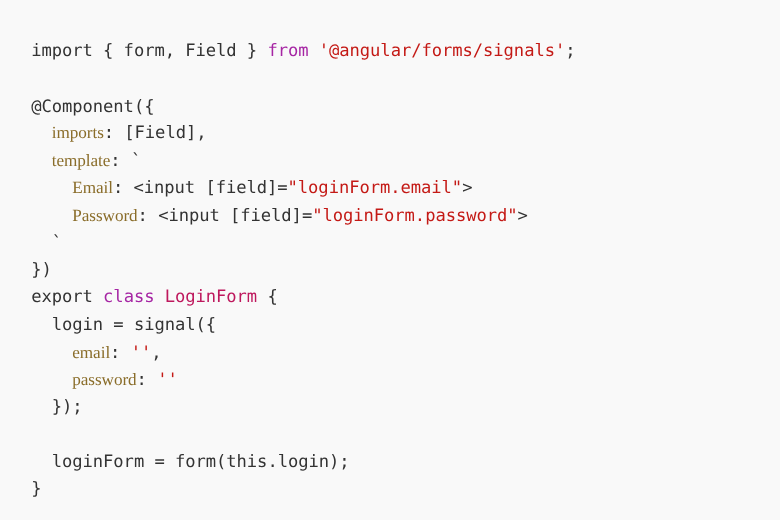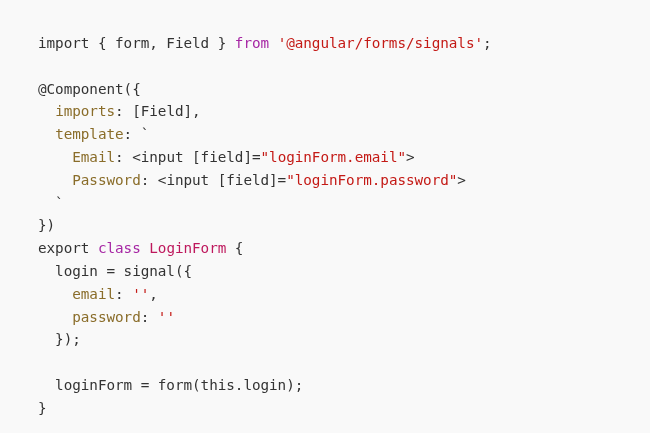--- a/index.html
+++ b/index.html
@@ -4,32 +4,32 @@
   <style>
     html, body { margin: 0; padding: 0; }
     body {
       width: 650px; height: 433px;
       background: #f9f9f9;
       overflow: hidden;
       position: relative;
     }
     .code-block {
       position: absolute;
-      left: 38px; top: 32px;
+      left: 26px; top: 32px;
       margin: 0;
       font-family: "DejaVu Sans Mono", "Liberation Mono", monospace;
       font-size: 14.3px;
       line-height: 22.8px;
       color: #333333;
       white-space: pre;
       letter-spacing: -0.05px;
     }
     .code-line { display: block; height: 22.8px; }
     .tok-kw { color: #a626a4; }
     .tok-str { color: #c41a16; }
-    .tok-prop { color: #8a6d2a; }
+    .tok-prop { color: #8a6d2a; font-family: Liberation Serif, serif; }
     .tok-cls { color: #be185d; }
     .tok-plain { color: #333333; }
   </style>
 </head>
 <body>
 
 <pre class="code-block" id="code"><span class="code-line"><span class="tok-plain">import { form, Field } </span><span class="tok-kw">from</span><span class="tok-plain"> </span><span class="tok-str">'@angular/forms/signals'</span><span class="tok-plain">;</span></span><span class="code-line">​</span><span class="code-line"><span class="tok-plain">@Component({</span></span><span class="code-line"><span class="tok-plain">  </span><span class="tok-prop">imports</span><span class="tok-plain">: [Field],</span></span><span class="code-line"><span class="tok-plain">  </span><span class="tok-prop">template</span><span class="tok-plain">: `</span></span><span class="code-line"><span class="tok-plain">    </span><span class="tok-prop">Email</span><span class="tok-plain">: &lt;input [field]=</span><span class="tok-str">"loginForm.email"</span><span class="tok-plain">&gt;</span></span><span class="code-line"><span class="tok-plain">    </span><span class="tok-prop">Password</span><span class="tok-plain">: &lt;input [field]=</span><span class="tok-str">"loginForm.password"</span><span class="tok-plain">&gt;</span></span><span class="code-line"><span class="tok-plain">  `</span></span><span class="code-line"><span class="tok-plain">})</span></span><span class="code-line"><span class="tok-plain">export </span><span class="tok-kw">class</span><span class="tok-plain"> </span><span class="tok-cls">LoginForm</span><span class="tok-plain"> {</span></span><span class="code-line"><span class="tok-plain">  login = signal({</span></span><span class="code-line"><span class="tok-plain">    </span><span class="tok-prop">email</span><span class="tok-plain">: </span><span class="tok-str">''</span><span class="tok-plain">,</span></span><span class="code-line"><span class="tok-plain">    </span><span class="tok-prop">password</span><span class="tok-plain">: </span><span class="tok-str">''</span></span><span class="code-line"><span class="tok-plain">  });</span></span><span class="code-line">​</span><span class="code-line"><span class="tok-plain">  loginForm = form(this.login);</span></span><span class="code-line"><span class="tok-plain">}</span></span></pre>
 
 </body></html>

